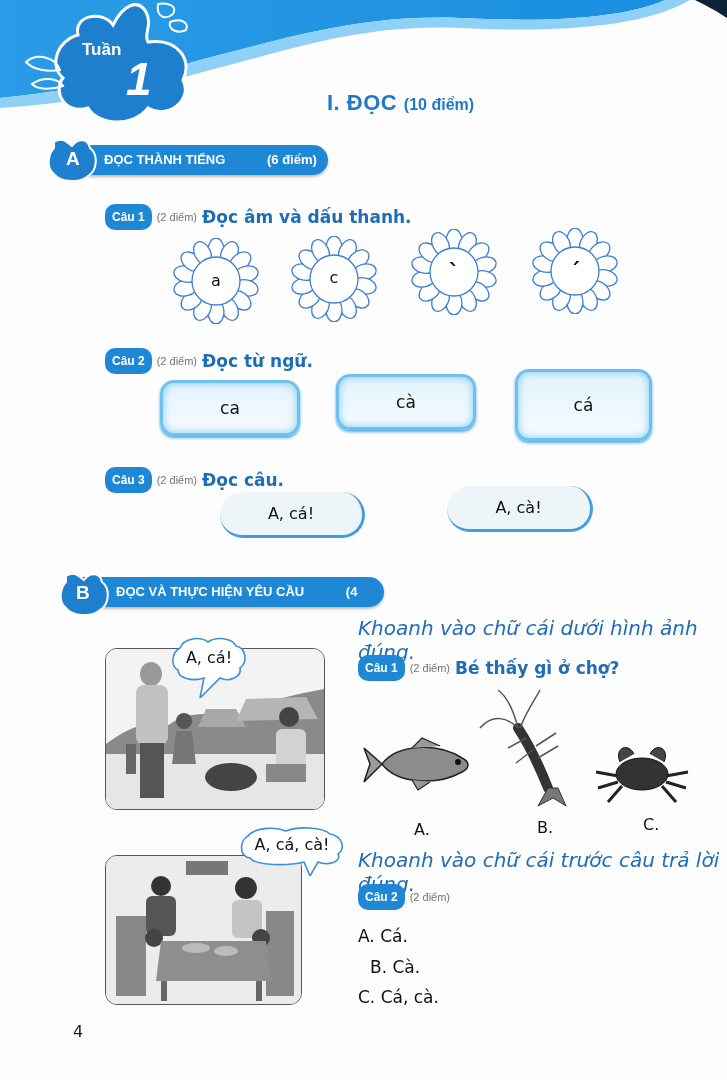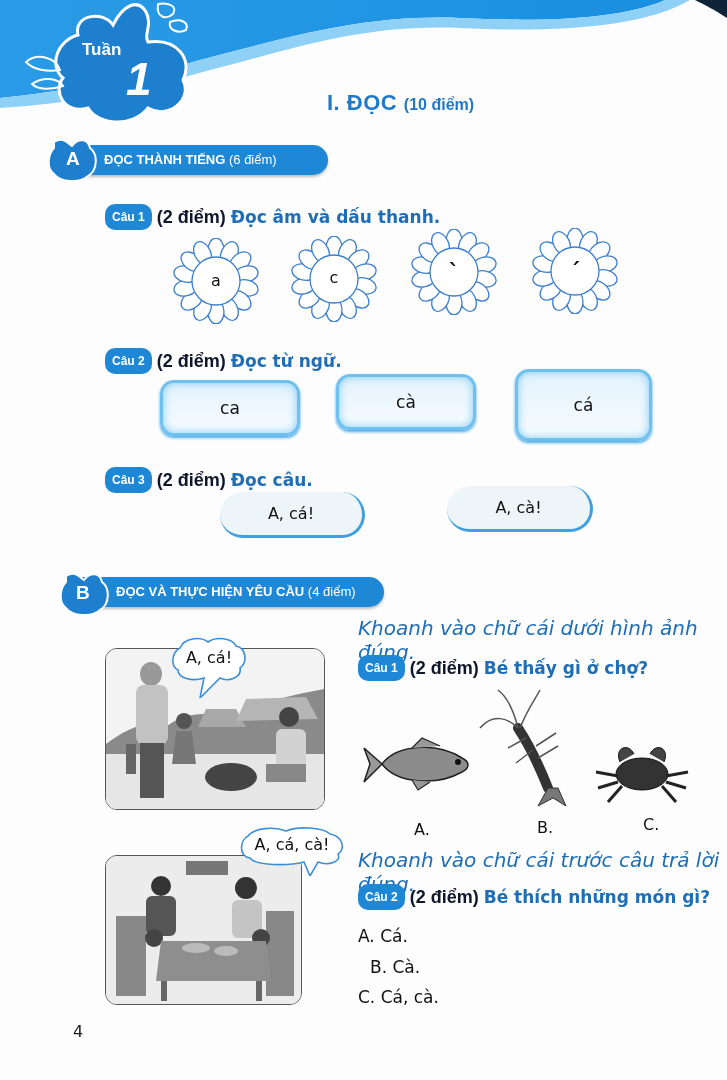--- a/index.html
+++ b/index.html
@@ -5,26 +5,26 @@
   html, body { margin:0; padding:0; }
   body { width:727px; height:1080px; position:relative; overflow:hidden; background:#fdfdfd; font-family:"DejaVu Sans", sans-serif; color:#1a1a1a; }
   .abs { position:absolute; }
   .header-wave { position:absolute; left:0; top:0; width:727px; height:140px; }
   .week-badge { position:absolute; left:18px; top:0; width:190px; height:125px; }
   .week-label { position:absolute; left:82px; top:40px; color:#fff; font-family:"Liberation Sans", sans-serif; font-weight:bold; font-size:17px; }
   .week-num { position:absolute; left:126px; top:52px; color:#fff; font-family:"Liberation Sans", sans-serif; font-weight:bold; font-style:italic; font-size:46px; }
   .part-title { position:absolute; left:327px; top:90px; color:#1f78c8; font-family:"Liberation Sans", sans-serif; font-weight:bold; font-size:22px; letter-spacing:0.5px; }
   .part-title .pts { font-size:16px; font-weight:bold; letter-spacing:0; }
   .section-bar { position:absolute; height:30px; background:#1e88d6; border-radius:0 16px 16px 0; box-shadow:0 2px 3px rgba(0,0,0,0.25); color:#fff; font-family:"Liberation Sans", sans-serif; font-weight:bold; font-size:13px; line-height:30px; padding-left:46px; }
-  .section-bar .pts { font-weight:normal; }
+  .section-bar .pts { font-weight:bold;margin-left:38px; }
   .section-letter { position:absolute; width:52px; height:46px; }
   .section-letter-text { position:absolute; color:#fff; font-family:"Liberation Sans", sans-serif; font-weight:bold; font-size:19px; }
   .q-row { position:absolute; display:flex; align-items:center; gap:5px; }
   .q-tag { background:#1e88d6; color:#fff; font-family:"Liberation Sans", sans-serif; font-weight:bold; font-size:12px; border-radius:10px; padding:6px 7px; line-height:14px; }
-  .q-pts { font-family:"Liberation Sans", sans-serif; font-size:18px; color:#0f172a;font-weight:bold; }
+  .q-pts { font-family:"Liberation Sans", sans-serif; font-size:11px; color:#737373; }
   .q-text { font-family:"DejaVu Sans", sans-serif; font-weight:bold; font-size:17px; color:#1f6db5; }
   .flower { position:absolute; width:86px; height:86px; }
   .flower-text { position:absolute; width:86px; text-align:center; font-size:16px; color:#111; }
   .word-box { position:absolute; height:50px; border-radius:14px; background:linear-gradient(#e4f3fd,#f6fbff); border:3px solid #6ec0ef; box-shadow:inset 0 0 8px #7ccaf3, 0 2px 3px #4aa9e6; display:flex; align-items:center; justify-content:center; font-size:17px; color:#111; box-sizing:border-box; }
   .sentence-box { position:absolute; height:46px; border-radius:23px; background:#eef5f8; border-right:3px solid #3f9fe0; border-bottom:3px solid #3f9fe0; display:flex; align-items:center; justify-content:center; font-size:16px; color:#111; box-sizing:border-box; }
   .instruction { position:absolute; font-style:italic; font-size:20px; color:#1f6db5; font-family:"DejaVu Sans", sans-serif; }
   .picture-frame { position:absolute; border:1.5px solid #555; border-radius:12px; background:#efefef; overflow:hidden; }
   .bubble { position:absolute; }
   .bubble-text { position:absolute; font-size:16px; color:#111; text-align:center; }
   .choice-label { position:absolute; font-size:16px; color:#111; }
@@ -223,19 +223,18 @@
   <path d="M26,36 L4,32 M26,42 L6,48 M30,46 L16,62 M74,36 L96,32 M74,42 L94,48 M70,46 L84,62" stroke="#222" stroke-width="3"></path>
 </svg>
 <div class="choice-label" style="left:414px; top:820px;">A.</div>
 <div class="choice-label" style="left:537px; top:818px;">B.</div>
 <div class="choice-label" style="left:643px; top:815px;">C.</div>
 
 <div class="instruction" style="left:358px; top:848px;">Khoanh vào chữ cái trước câu trả lời đúng.</div>
 <div class="q-row" style="left:358px; top:884px;">
   <span class="q-tag">Câu 2</span>
   <span class="q-pts">(2 điểm)</span>
-  <span class="q-text">Bé thích những món gì?</span>
 </div>
 <div class="answer" style="left:358px; top:926px;">A. Cá.</div>
 <div class="answer" style="left:358px; top:957px;margin-left:12px;">B. Cà.</div>
 <div class="answer" style="left:358px; top:987px;">C. Cá, cà.</div>
 
 <div class="page-number">4</div>
 
 </body></html>

